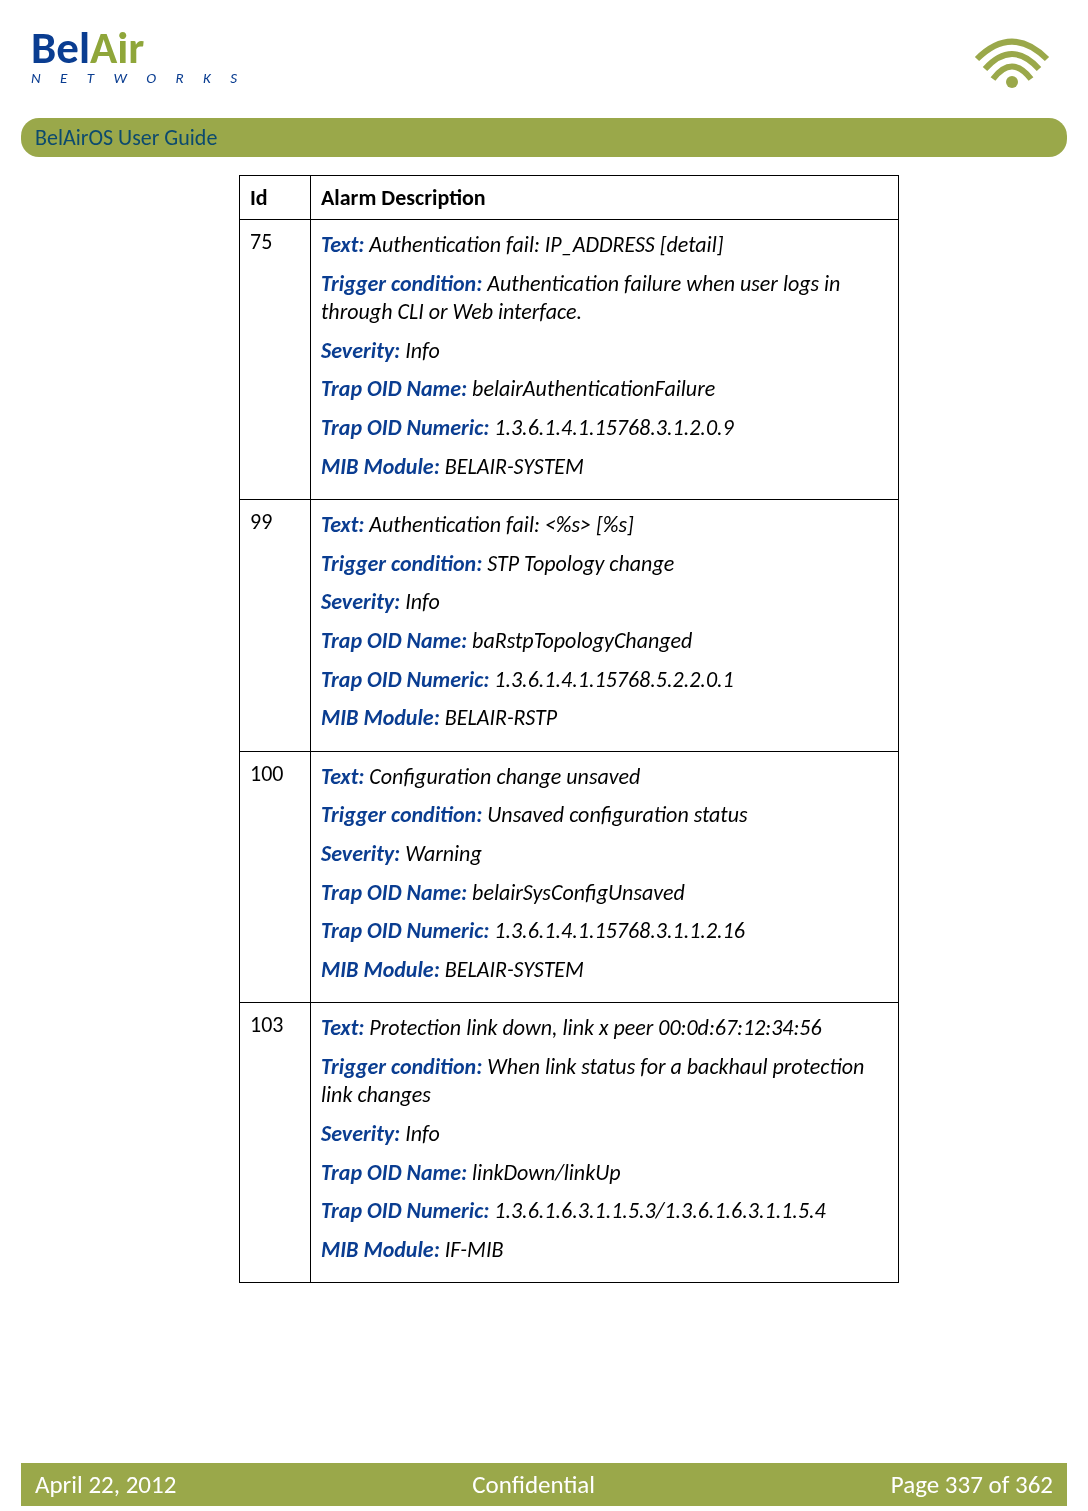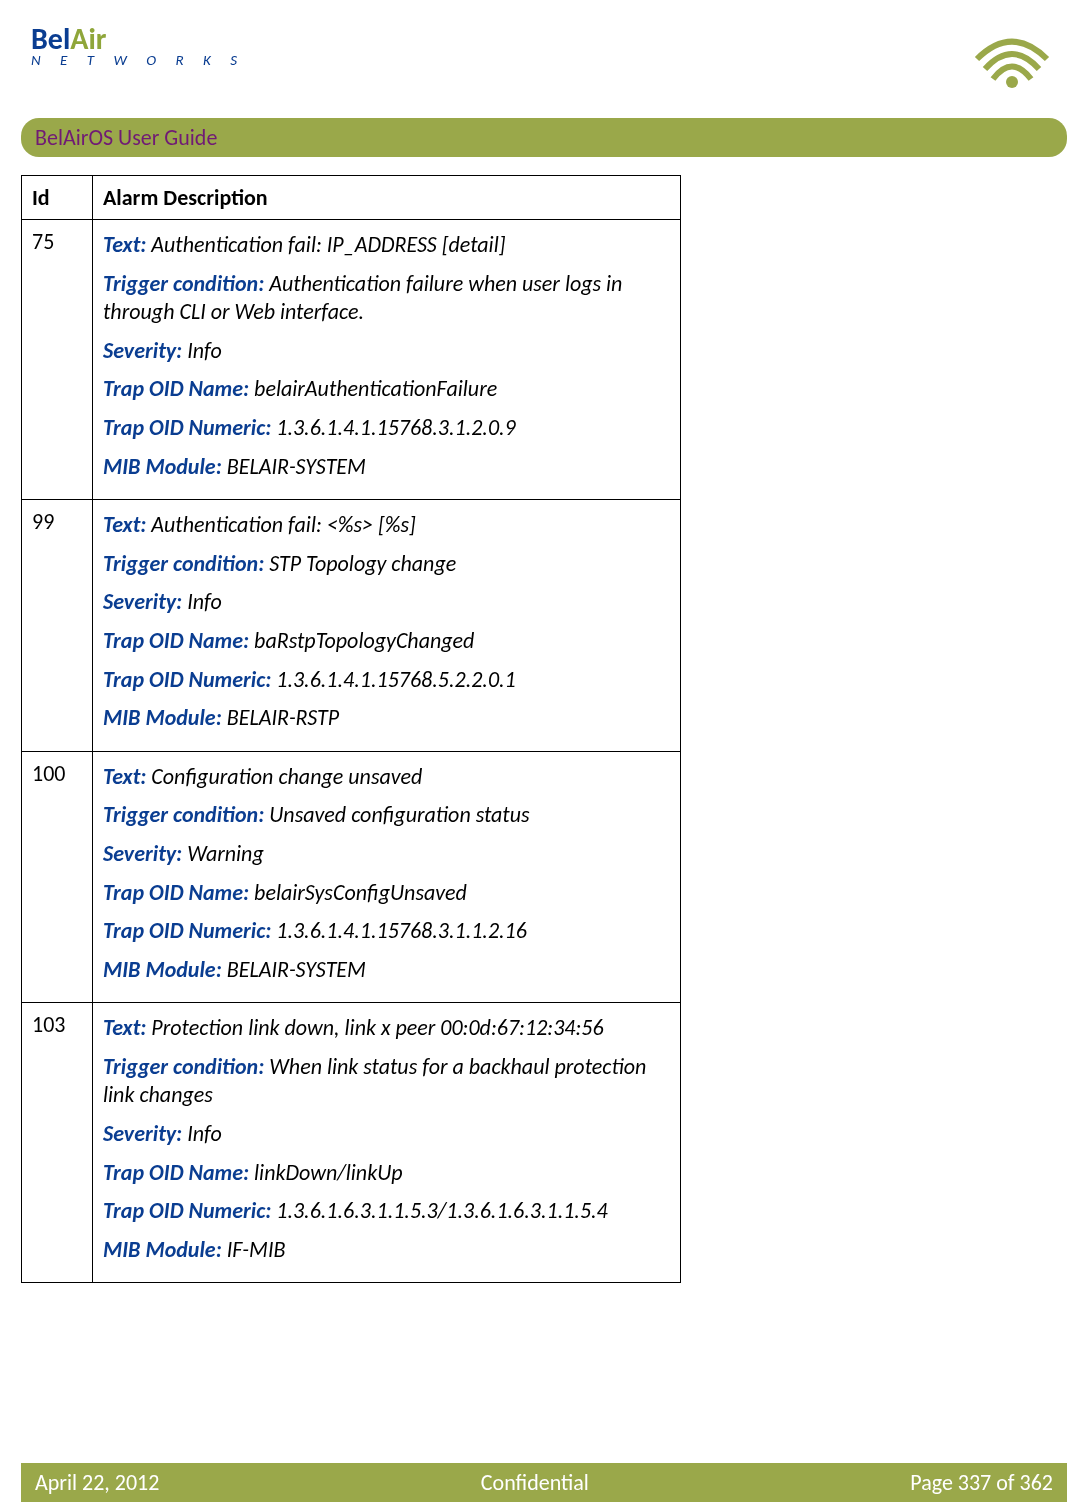--- a/index.html
+++ b/index.html
@@ -19,60 +19,61 @@
     display: flex;
     justify-content: space-between;
     align-items: flex-start;
     padding: 0 10px 20px 10px;
   }
   .logo {
     display: flex;
     flex-direction: column;
   }
   .logo-top {
-    font-size: 30px;
+    font-size: 45px;
     font-weight: bold;
     letter-spacing: 0px;
   }
   .logo-bel { color: #0a3d91; }
   .logo-air { color: #8fa63a; }
   .logo-sub {
     color: #0a3d91;
     font-size: 15px;
     letter-spacing: 8px;
     margin-top: -6px;
     font-weight: 500;
     font-style: italic;
   }
   .corner-icon {
     margin-top: 4px;
   }
   .title-bar {
     background: #9aa84a;
-    color: #701a75;
+    color: #0c4a6e;
     display: flex;
     justify-content: space-between;
     padding: 6px 14px;
     font-size: 22px;
     font-weight: 400;
     border-radius: 18px;
   }
   .content {
     padding: 18px 0 0 0;
   }
   .table-caption {
     font-weight: bold;
     font-size: 22px;
     text-align: left;
     padding-left: 218px;
     padding-bottom: 10px;
     color: #231f20;
   }
   table.alarms {
     border-collapse: collapse;
+    margin-left: 218px;
     width: 660px;
   }
   table.alarms th, table.alarms td {
     border: 1.5px solid #000;
     vertical-align: top;
     text-align: left;
     font-size: 22px;
     padding: 8px 10px 8px 10px;
   }
   table.alarms th {
@@ -90,21 +91,21 @@
     margin: 3px 0 10px 0;
     line-height: 1.3;
     font-style: italic;
   }
   .footer-bar {
     background: #9aa84a;
     color: #fff;
     display: flex;
     justify-content: space-between;
     padding: 6px 14px;
-    font-size: 22px;
+    font-size: 25px;
     margin-top: 180px;
   }
   .doc-number {
     text-align: center;
     font-size: 22px;
     color: #231f20;
     padding: 8px 0;
   }
 </style>
 </head>

